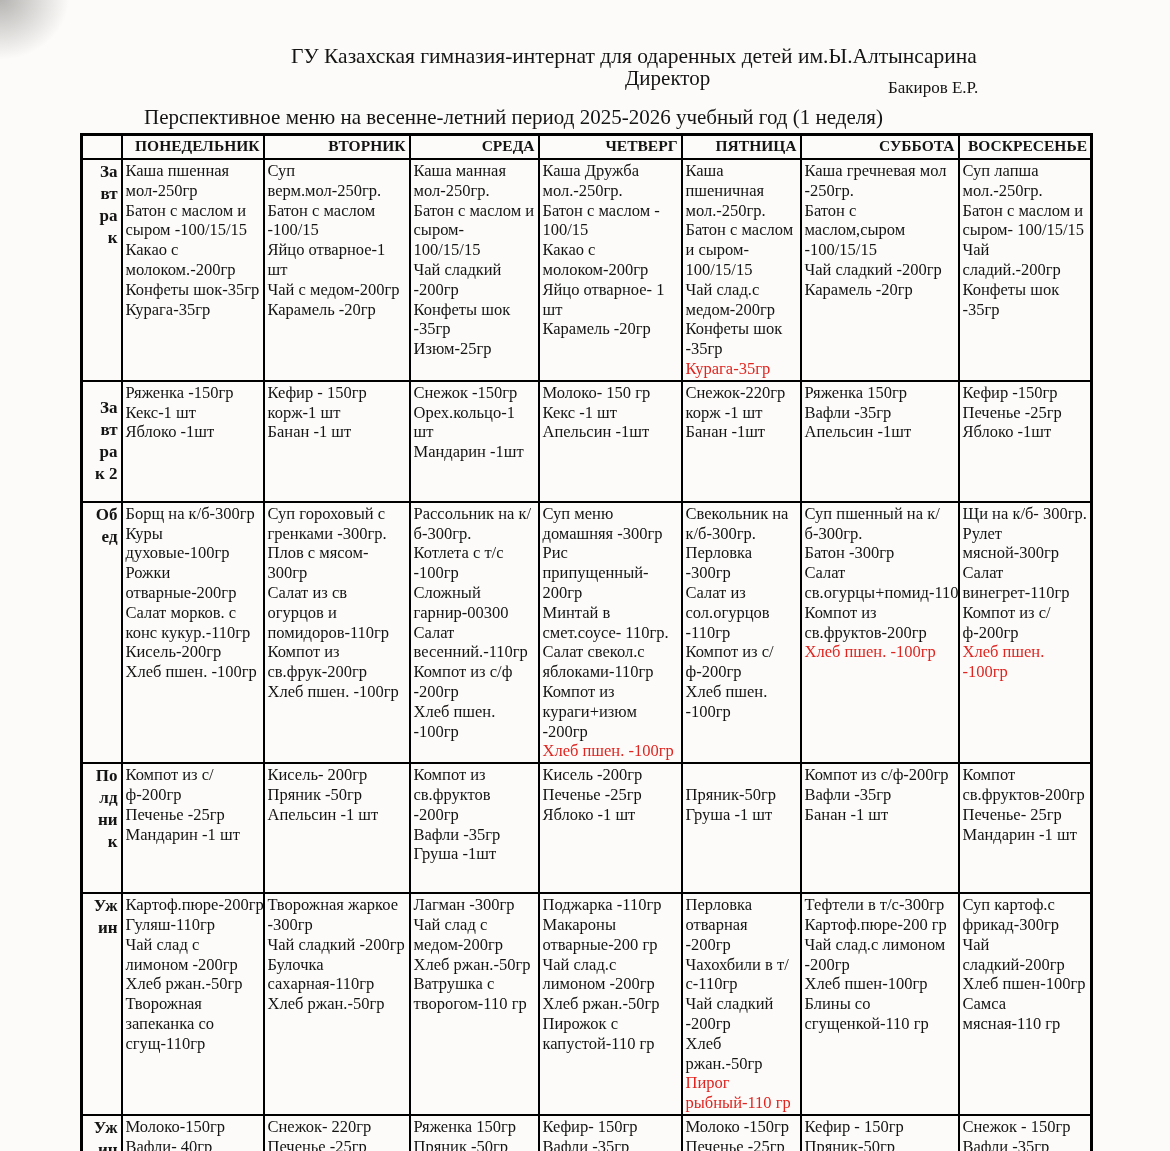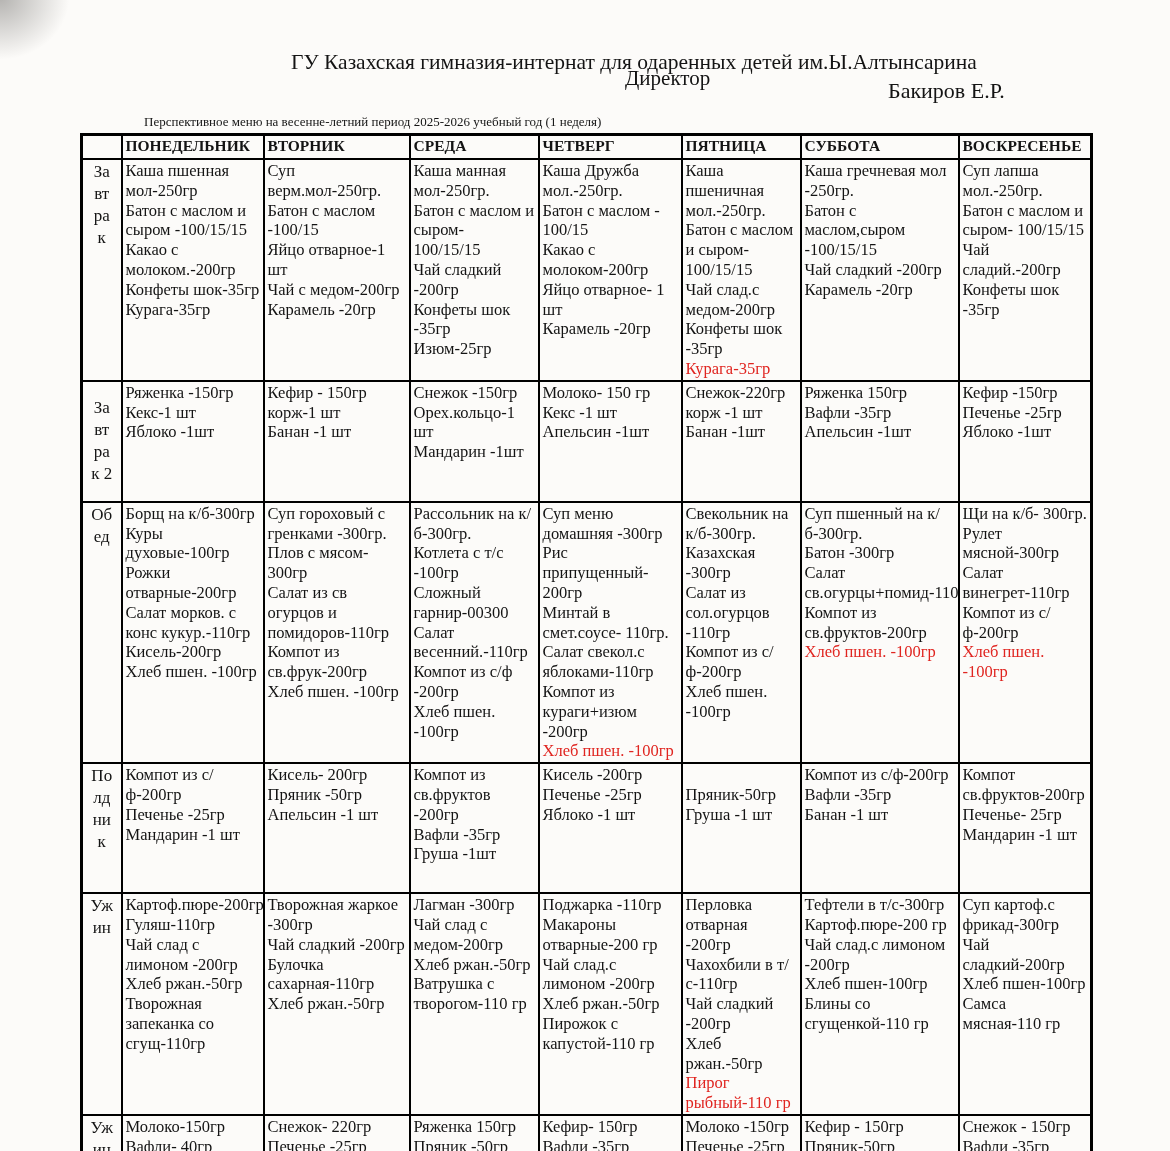--- a/index.html
+++ b/index.html
@@ -10,50 +10,50 @@
     background:#fcfbf9;
     position:relative;
     overflow:hidden;
   }
   body::before{
     content:"";position:absolute;left:-18px;top:-18px;width:90px;height:80px;
     background:radial-gradient(ellipse at 20% 20%, rgba(110,108,105,.5), rgba(110,108,105,0) 68%);
     pointer-events:none;
   }
   .doc-header{position:relative;height:133px;}
-  .l1{position:absolute;left:291px;top:50px;font-size:21.5px;white-space:nowrap;}
+  .l1{position:absolute;left:291px;top:44px;font-size:21.5px;white-space:nowrap;}
   .l2-label{position:absolute;left:625px;top:66px;font-size:21px;}
-  .l2-name{position:absolute;left:888px;top:78px;font-size:22px;}
-  .l3{position:absolute;left:144px;top:114px;font-size:13px;white-space:nowrap;}
+  .l2-name{position:absolute;left:888px;top:78px;font-size:17px;}
+  .l3{position:absolute;left:144px;top:105px;font-size:21px;white-space:nowrap;}
 
   table.menu{
     margin-left:80px;
     border-collapse:collapse;
     table-layout:fixed;
     width:1010px;
     border:3px solid var(--border,#000);
   }
   table.menu th, table.menu td{
     border:2px solid var(--border,#000);
     vertical-align:top;
     padding:1px 3px;
     overflow:hidden;
   }
   th.day{
     font-size:15.5px;
     font-weight:bold;
-    text-align:left;
+    text-align:right;
     padding:2px 1px;
     height:20px;
   }
   th.corner{height:20px;}
   th.meal{
     font-size:17px;
-    font-weight:normal;
-    text-align:center;
+    font-weight:bold;
+    text-align:right;
     white-space:pre-line;
     line-height:1.3;
     padding-top:3px;
   }
   tr.v-mid th.meal{vertical-align:middle;}
   td.cell{font-size:16.5px;line-height:1.2;}
   td.cell .item{min-height:19.8px;}
   td.cell .item.red{color:var(--red,#e02520);}
 </style>
 </head>
@@ -213,21 +213,21 @@
         <td class="cell">
           <div class="item">Суп меню домашняя -300гр</div>
           <div class="item">Рис припущенный- 200гр</div>
           <div class="item">Минтай в смет.соусе- 110гр.</div>
           <div class="item">Салат свекол.с яблоками-110гр</div>
           <div class="item">Компот из кураги+изюм -200гр</div>
           <div class="item red">Хлеб пшен. -100гр</div>
         </td>
         <td class="cell">
           <div class="item">Свекольник  на к/б-300гр.</div>
-          <div class="item">Казахская  -300гр</div>
+          <div class="item">Перловка  -300гр</div>
           <div class="item">Салат из сол.огурцов -110гр</div>
           <div class="item">Компот из с/ ф-200гр</div>
           <div class="item">Хлеб пшен. -100гр</div>
         </td>
         <td class="cell">
           <div class="item">Суп пшенный на к/ б-300гр.</div>
           <div class="item">Батон -300гр</div>
           <div class="item">Салат св.огурцы+помид-110гр</div>
           <div class="item">Компот из св.фруктов-200гр</div>
           <div class="item red">Хлеб пшен. -100гр</div>

